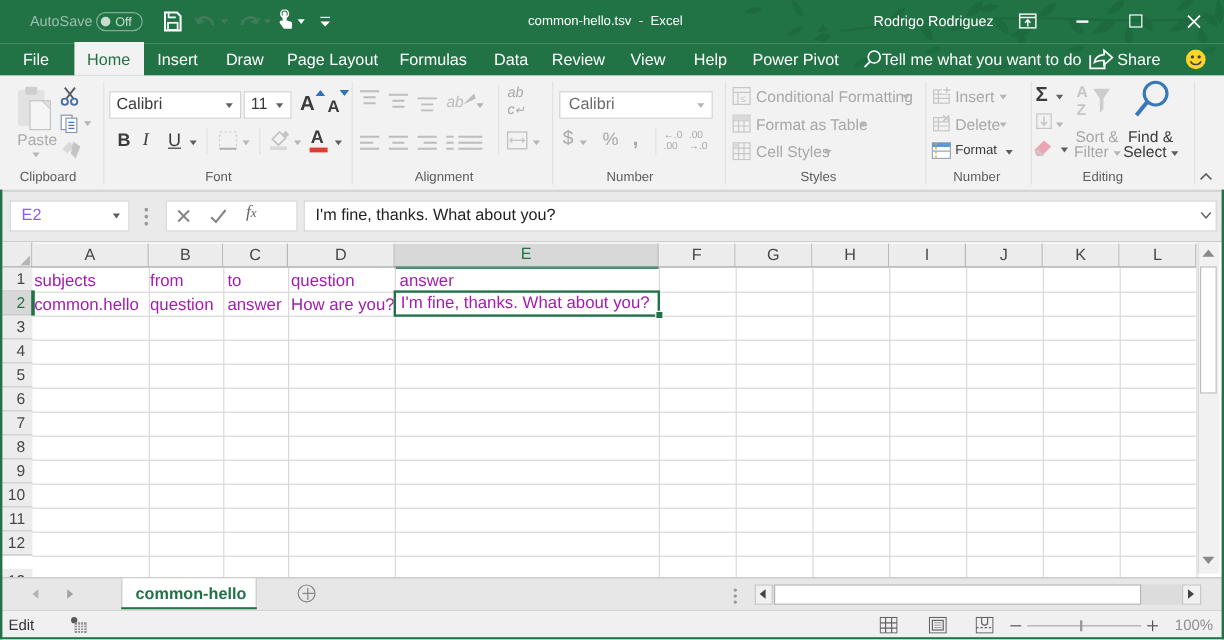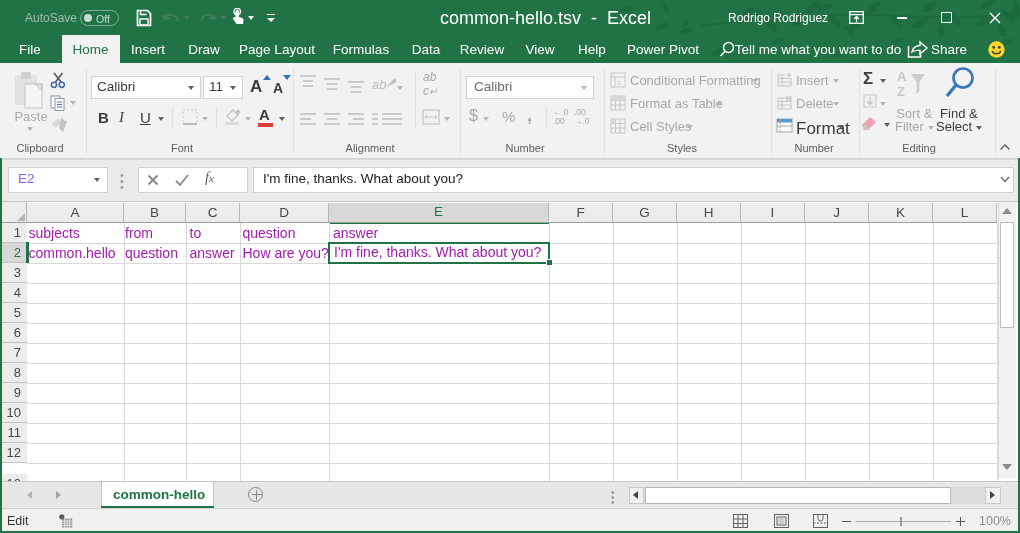--- a/index.html
+++ b/index.html
@@ -1,21 +1,21 @@
 <!DOCTYPE html>
 <html><head><meta charset="utf-8">
 <style>
 *{margin:0;padding:0;box-sizing:border-box;}
 html,body{width:1020px;height:533px;overflow:hidden;}
 body{font-family:"Liberation Sans",sans-serif;position:relative;background:#fff;}
 .abs{position:absolute;}
 
 #titlebar{left:0;top:0;width:1020px;height:36px;background:#217346;}
 #tabrow{left:0;top:36px;width:1020px;height:27px;background:#217346;}
-.ttxt{color:#fff;font-size:18px;line-height:36px;white-space:nowrap;}
+.ttxt{color:#fff;font-size:11px;line-height:36px;white-space:nowrap;}
 .tabtxt{color:#fff;font-size:13.5px;line-height:27px;white-space:nowrap;transform:translateX(-50%);}
 #hometab{left:62px;top:34.5px;width:58px;height:28.5px;background:#f2f2f2;}
 #hometxt{color:#217346;font-size:13.5px;line-height:27px;}
 
 #ribbon{left:0;top:63px;width:1020px;height:95px;background:#f2f2f2;}
 #ribbon-border{left:0;top:158px;width:1020px;height:2px;background:#d5d5d5;}
 .gsep{position:absolute;top:5px;width:1px;height:86px;background:#e2e2e2;}
 .glabel{position:absolute;top:79px;font-size:11px;color:#5c5c5c;text-align:center;white-space:nowrap;transform:translateX(-50%);}
 .gray{color:#a8a8a8;}
 .dk{color:#3b3b3b;}
@@ -305,21 +305,21 @@
   <path d="M9 1 l5 5 M14 1 l-5 5" stroke="#c6c6c6" stroke-width="1.3"></path>
 </svg>
 <div class="abs gray" style="left:796px;top:33px;font-size:13px;">Delete</div>
 <div class="abs car carG" style="left:833px;top:39px;"></div>
 <svg class="abs" style="left:776px;top:54px;" width="17" height="17" viewBox="0 0 17 17">
   <rect x="1" y="2" width="15" height="13" fill="#fff" stroke="#9aa7b8"></rect>
   <rect x="1" y="2" width="15" height="3.5" fill="#5b9bd5"></rect>
   <path d="M1 9 h15" stroke="#9aa7b8"></path>
   <path d="M4 2 v13" stroke="#e8a33d" stroke-width="1.2" stroke-dasharray="2 1.5"></path>
 </svg>
-<div class="abs dk" style="left:796px;top:56px;font-size:17px;">Format</div>
+<div class="abs dk" style="left:796px;top:56px;font-size:11px;">Format</div>
 <div class="abs car carD" style="left:838px;top:62px;"></div>
 
 <div class="abs dk" style="left:863px;top:6px;font-size:17px;font-weight:bold;">Σ</div>
 <div class="abs car carD" style="left:880px;top:16px;"></div>
 <svg class="abs" style="left:863px;top:31px;" width="14" height="14" viewBox="0 0 14 14">
   <rect x="1" y="1" width="12" height="12" fill="none" stroke="#c6c6c6"></rect>
   <path d="M7 3 v7 M4.5 7.5 L7 10.5 L9.5 7.5" fill="none" stroke="#c6c6c6" stroke-width="1.3"></path>
 </svg>
 <div class="abs car carG" style="left:880px;top:39px;"></div>
 <svg class="abs" style="left:860px;top:52px;" width="18" height="16" viewBox="0 0 18 16">

